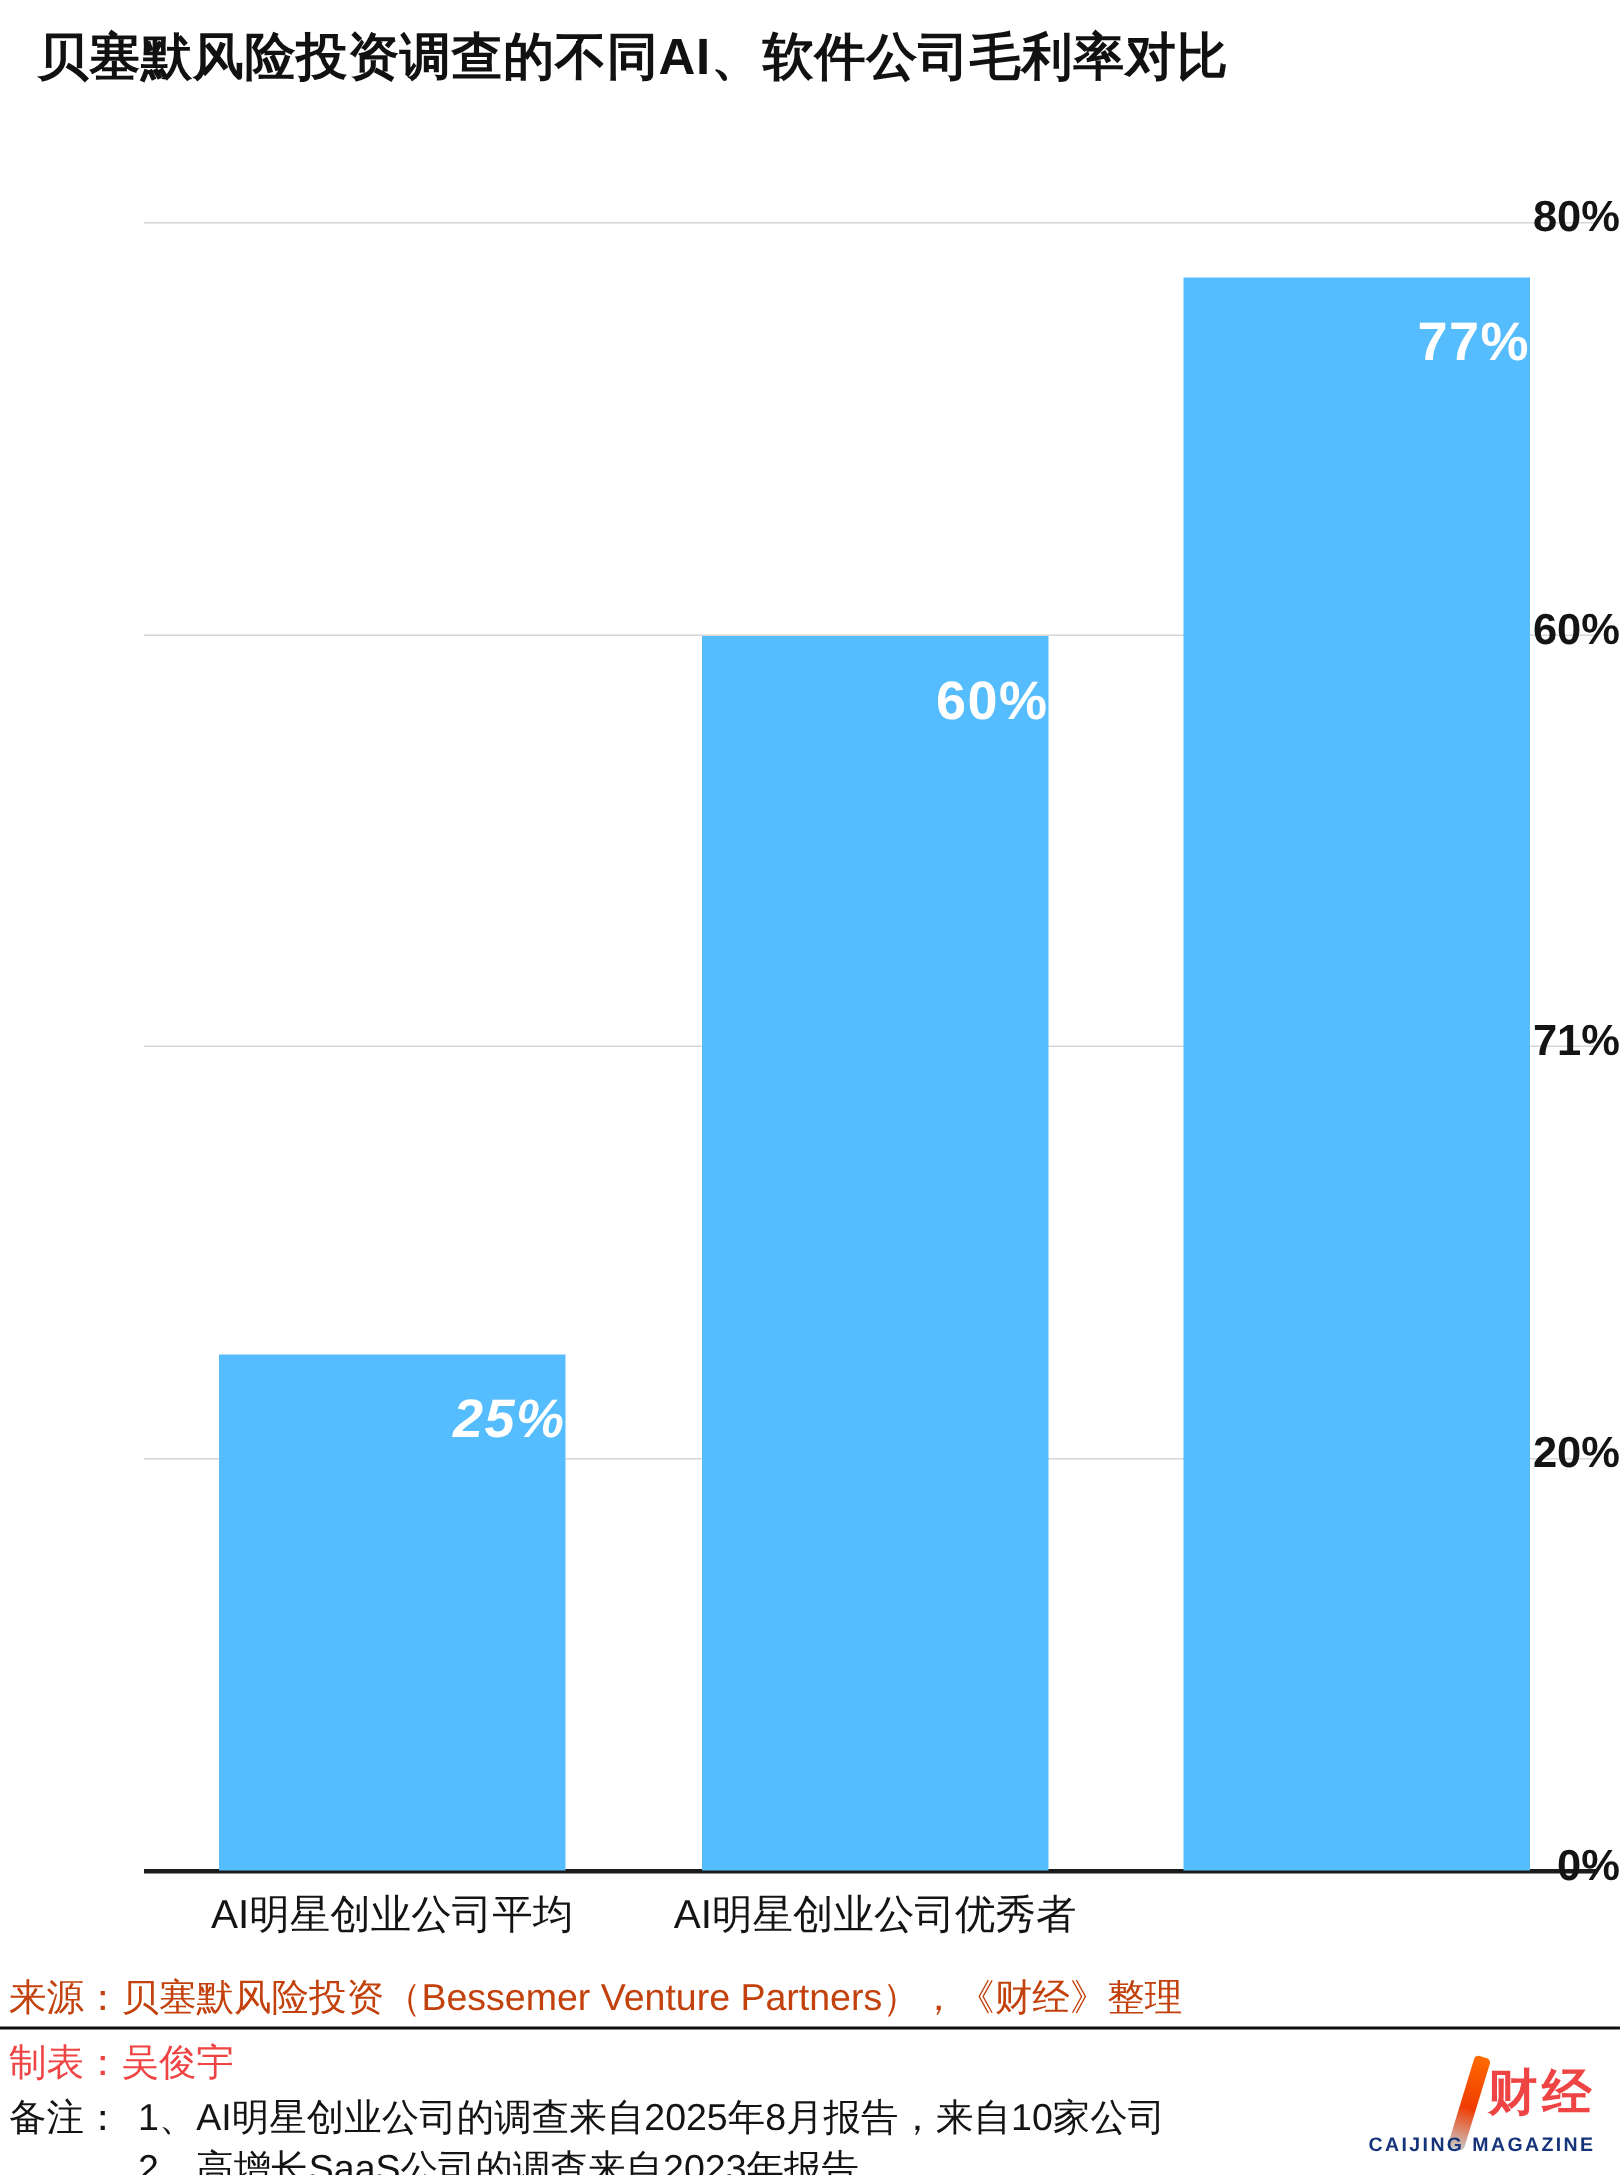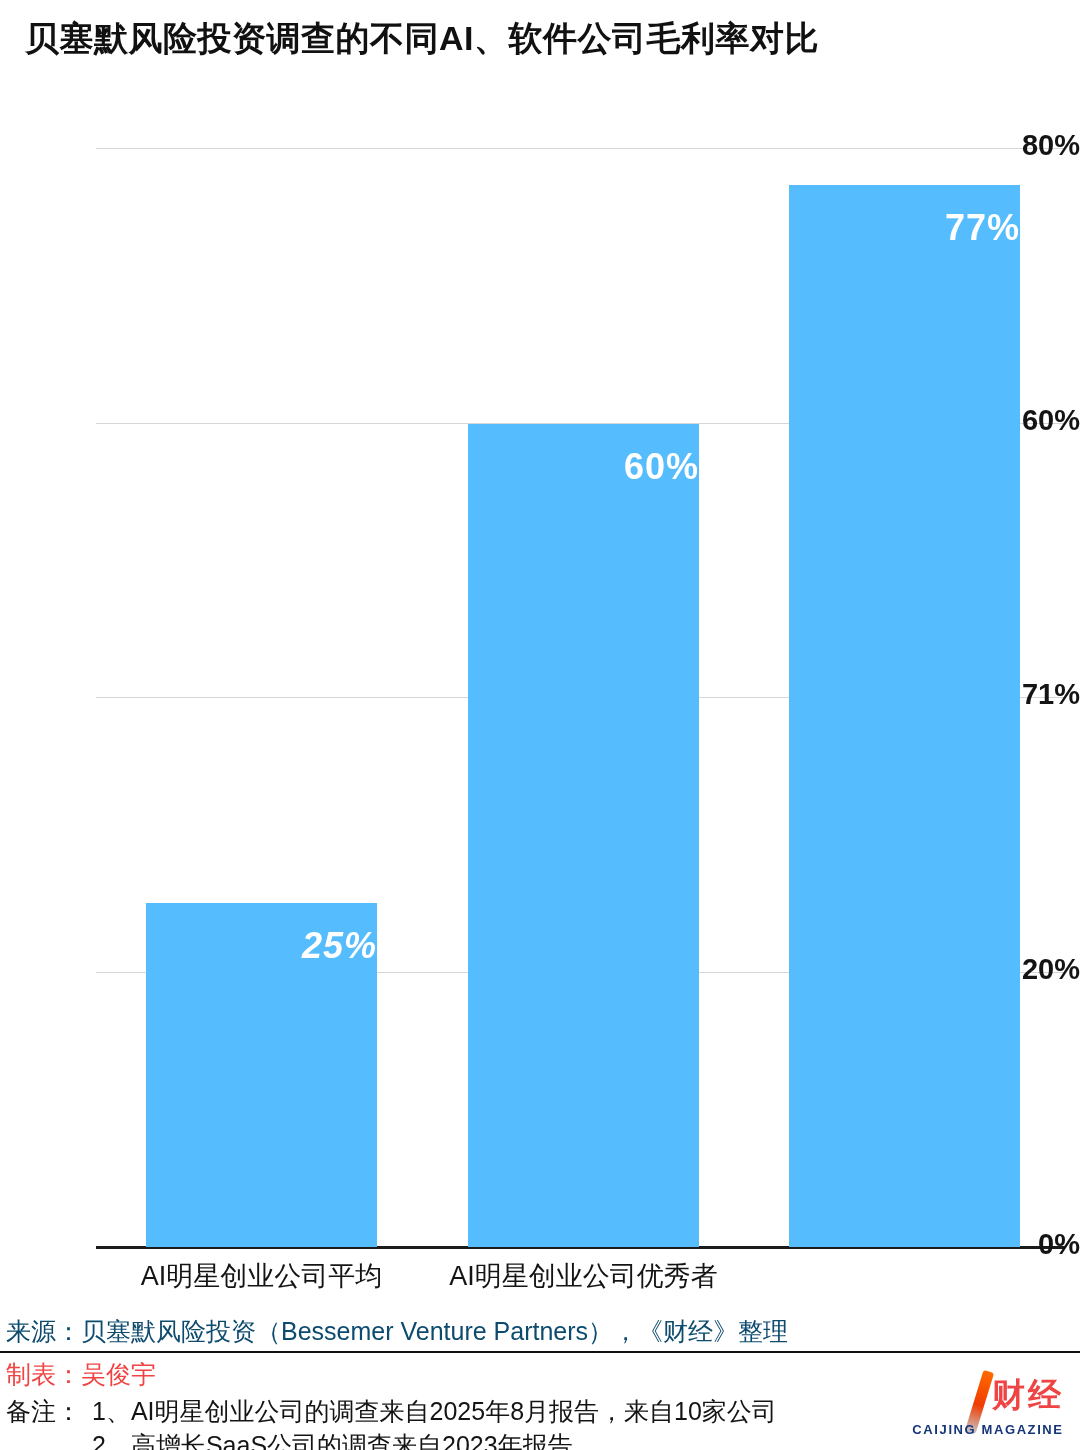--- a/index.html
+++ b/index.html
@@ -98,21 +98,21 @@
     left: 0;
     top: 1315px;
     width: 1080px;
     height: 135px;
   }
   .source-line {
     position: absolute;
     left: 6px;
     top: 0px;
     font-size: 25px;
-    color: #0c4a6e;
+    color: #c2410c;
     white-space: nowrap;
   }
   .footer-divider {
     position: absolute;
     left: 0px;
     top: 36px;
     width: 1080px;
     height: 2px;
     background: #101010;
   }

